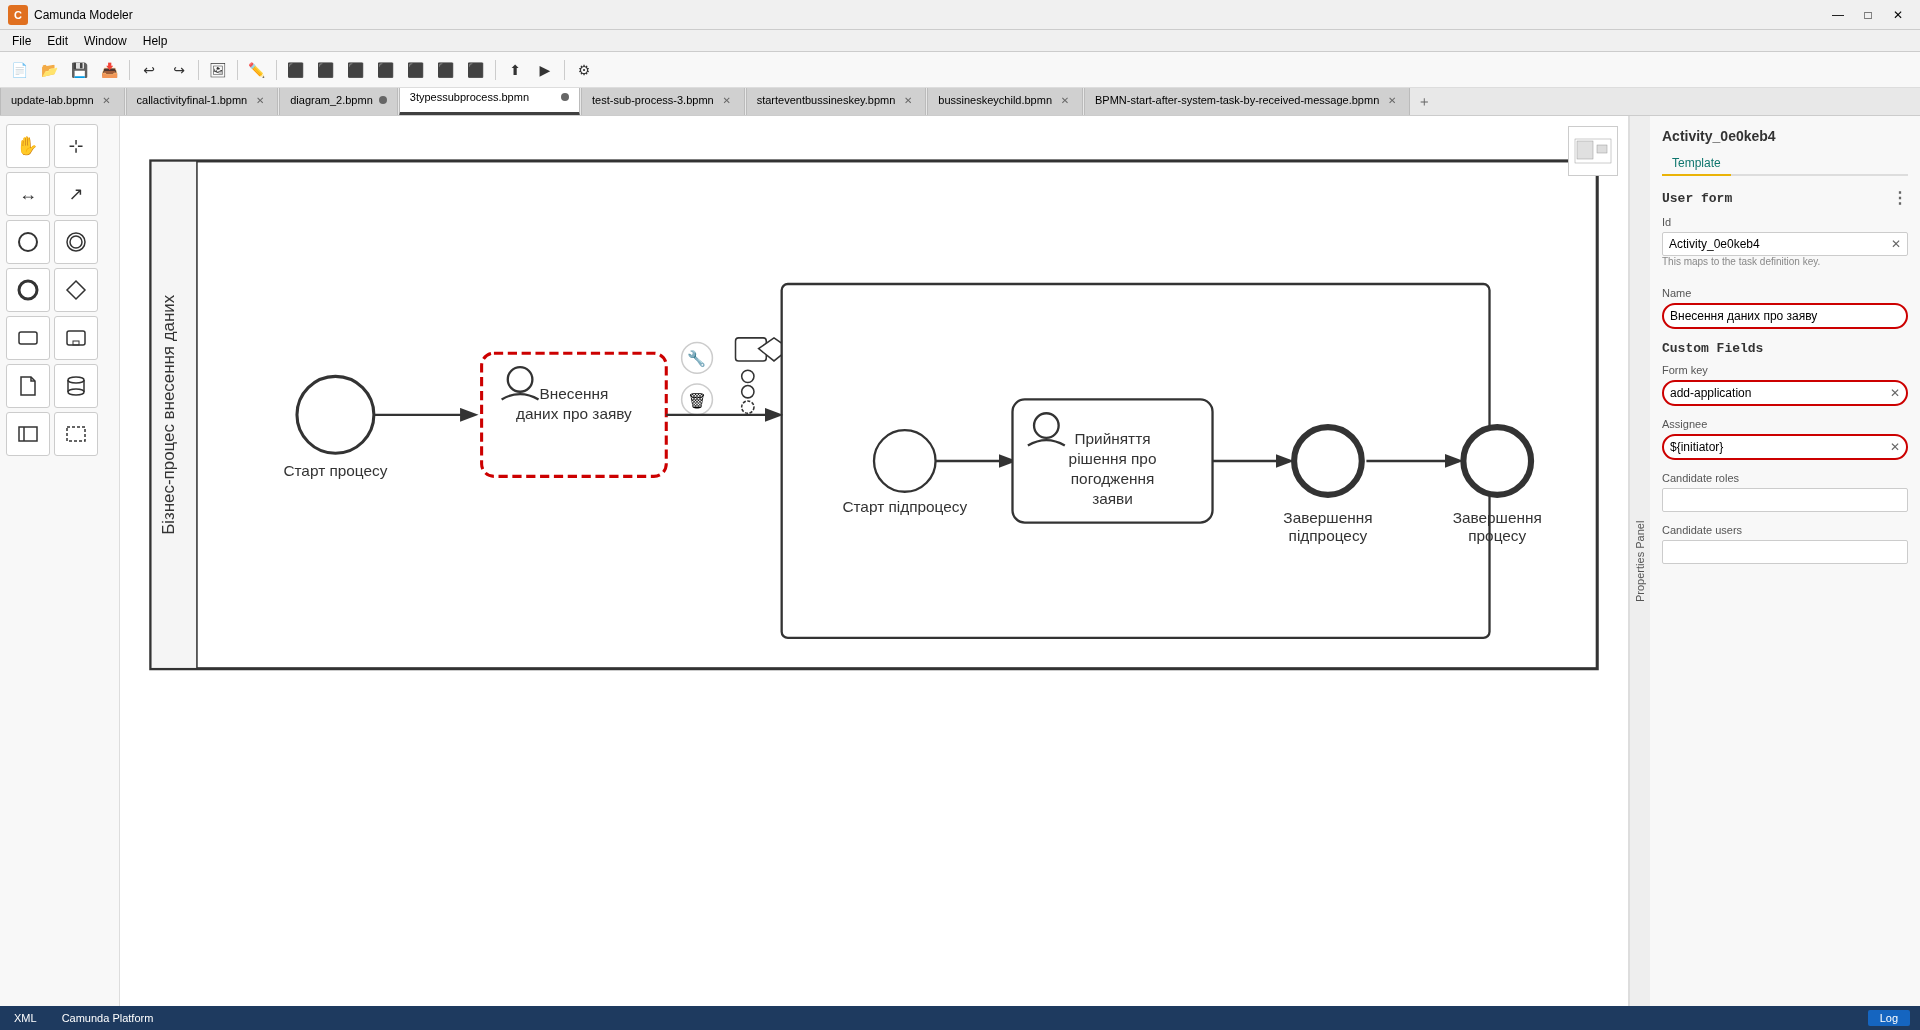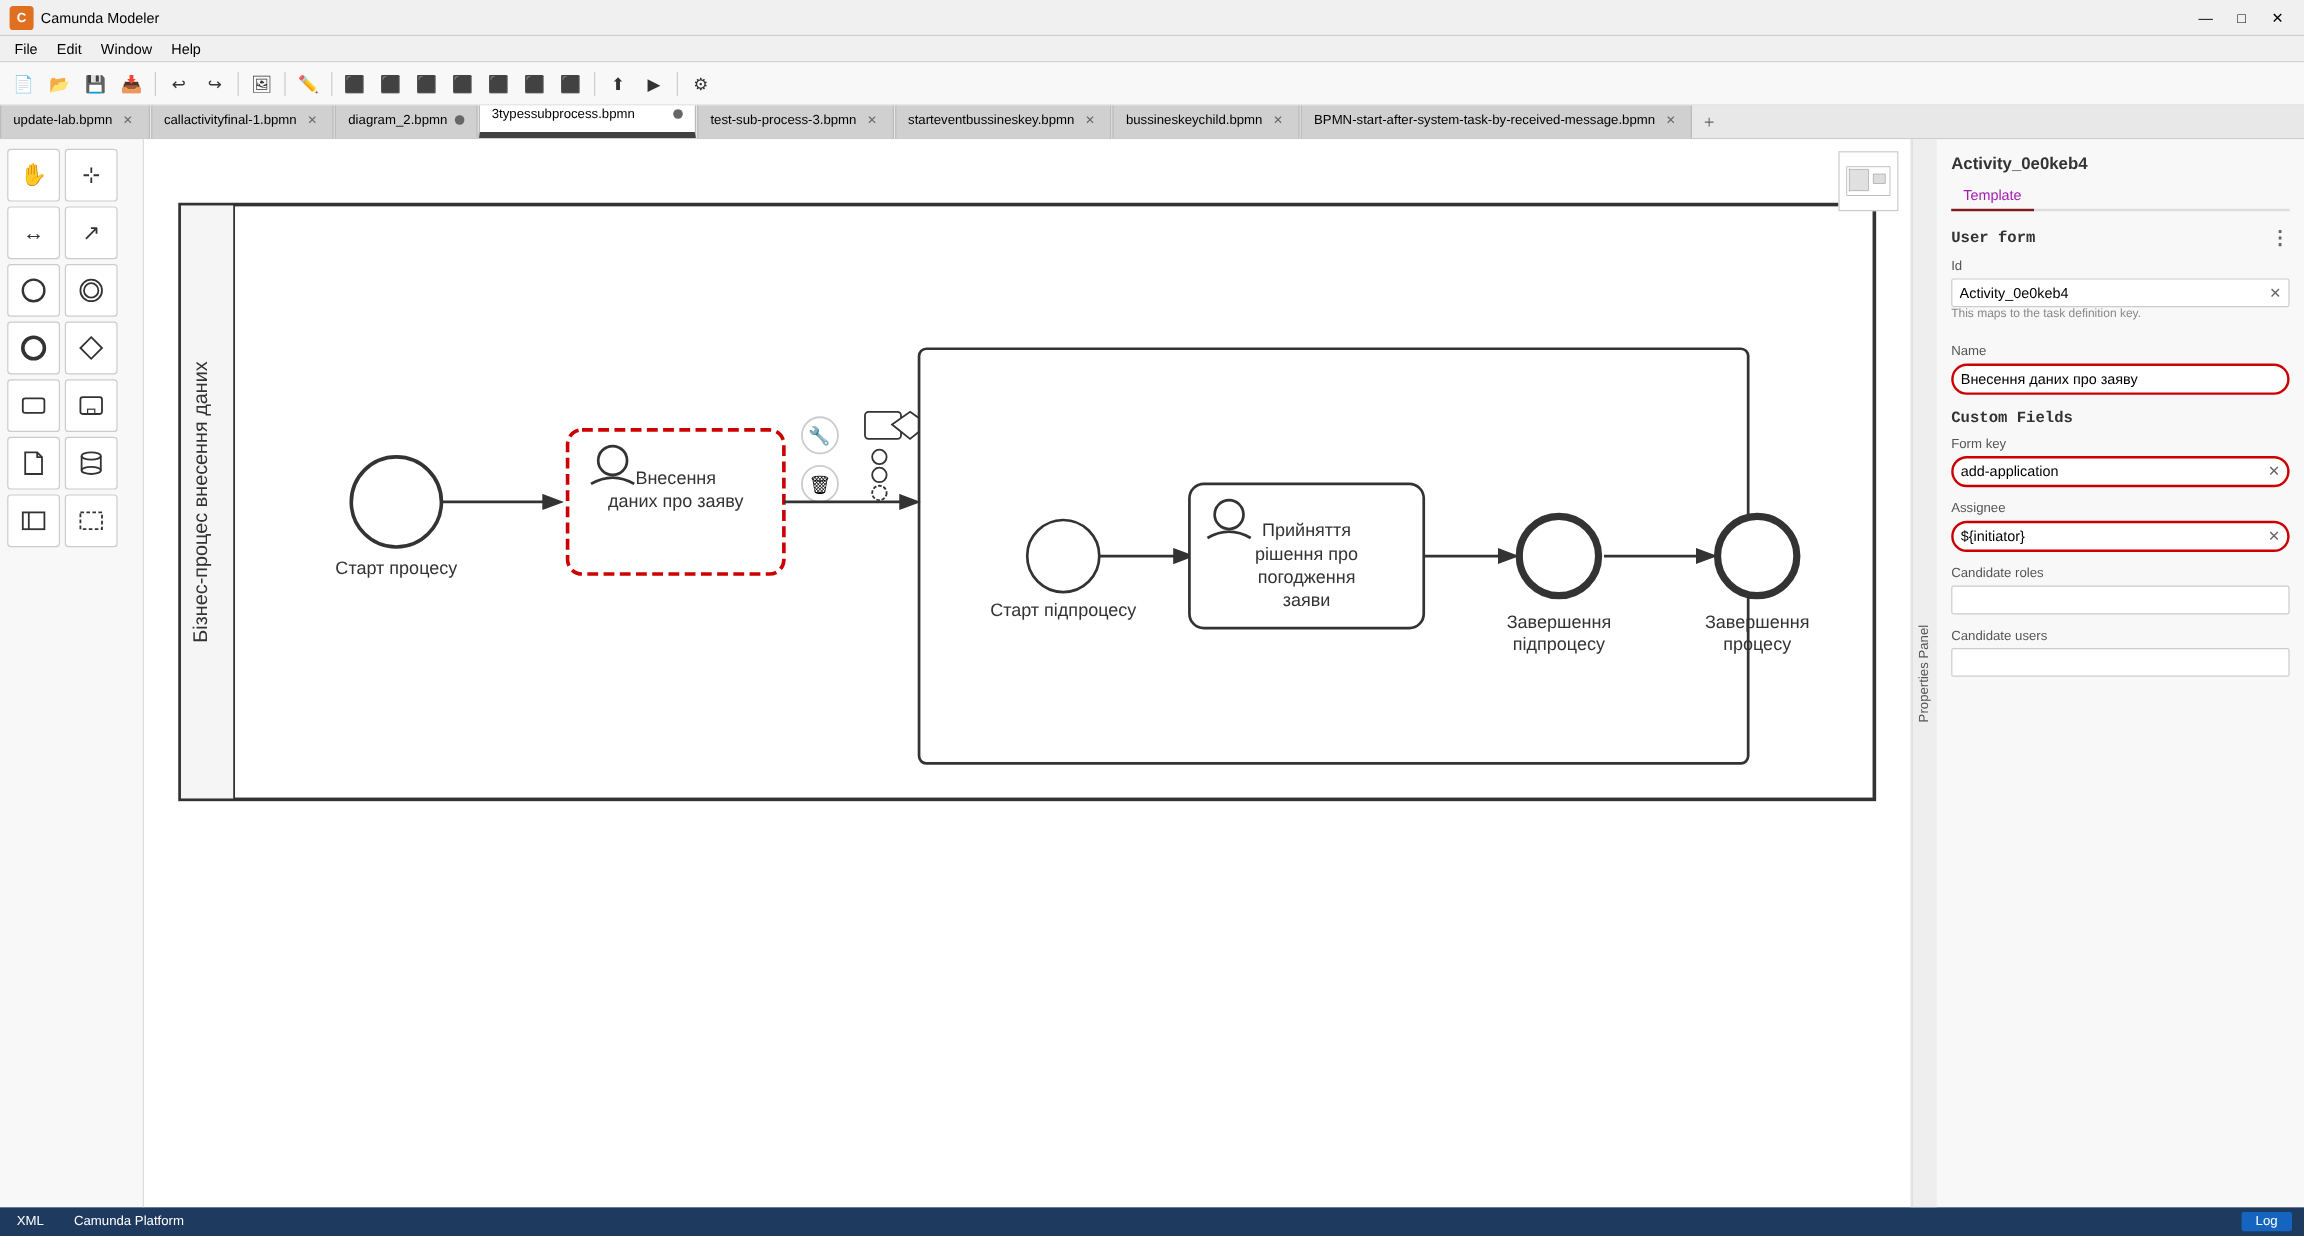--- a/index.html
+++ b/index.html
@@ -83,21 +83,21 @@
       background: #d0d0d0;
       border: 1px solid #bbb;
       border-bottom: none;
       cursor: pointer;
       font-size: 11px;
       white-space: nowrap;
       margin-right: 1px;
     }
     .tab.active {
       background: white;
-      border-bottom: 6px solid #404040;
+      border-bottom: 4px solid #404040;
       margin-bottom: -1px;
       z-index: 1;
       gap: 32px;
     }
     .tab .tab-close {
       font-size: 10px; color: #666; cursor: pointer;
       width: 14px; height: 14px; display: flex; align-items: center; justify-content: center;
       border-radius: 2px;
     }
     .tab-add {
@@ -140,21 +140,21 @@
     
     #canvas {
       flex: 1;
       background: white;
       position: relative;
       overflow: hidden;
     }
 
     
     #right-panel {
-      width: 328px;
+      width: 292px;
       background: #f8f8f8;
       border-left: 1px solid #ddd;
       display: flex;
     }
 
     #properties-label {
       writing-mode: vertical-rl;
       transform: rotate(180deg);
       font-size: 11px;
       color: #555;
@@ -185,23 +185,23 @@
       border-bottom: 2px solid #ddd;
       margin-bottom: 12px;
     }
     .props-tab {
       padding: 4px 10px;
       cursor: pointer;
       font-size: 12px;
       color: #333;
     }
     .props-tab.active {
-      border-bottom: 2px solid #7f1d1d;
+      border-bottom: 2px solid #eab308;
       margin-bottom: -2px;
-      color: #a21caf;
+      color: #0f766e;
     }
 
     .section-title {
       font-size: 13px;
       font-weight: bold;
       color: #333;
       margin-bottom: 8px;
       display: flex;
       justify-content: space-between;
       align-items: center;

